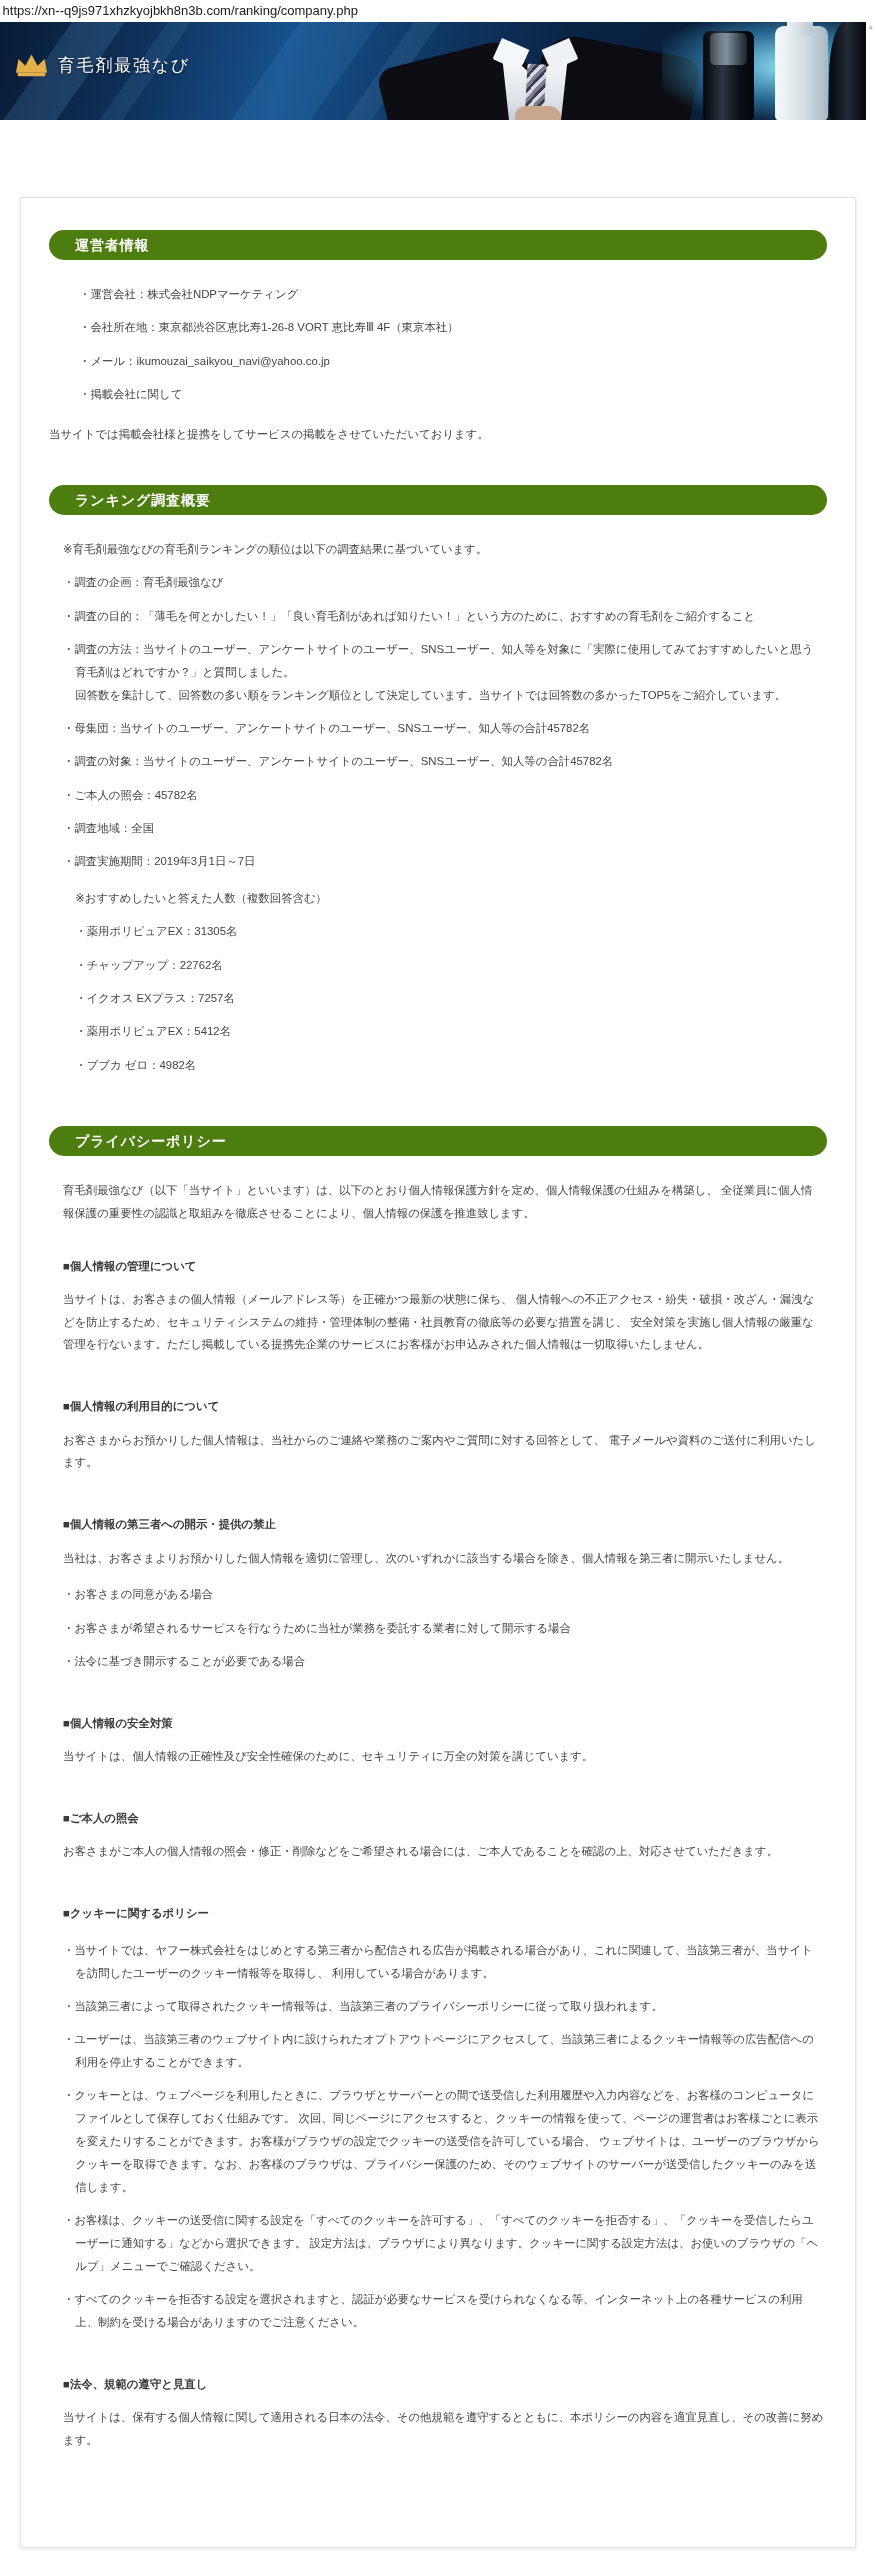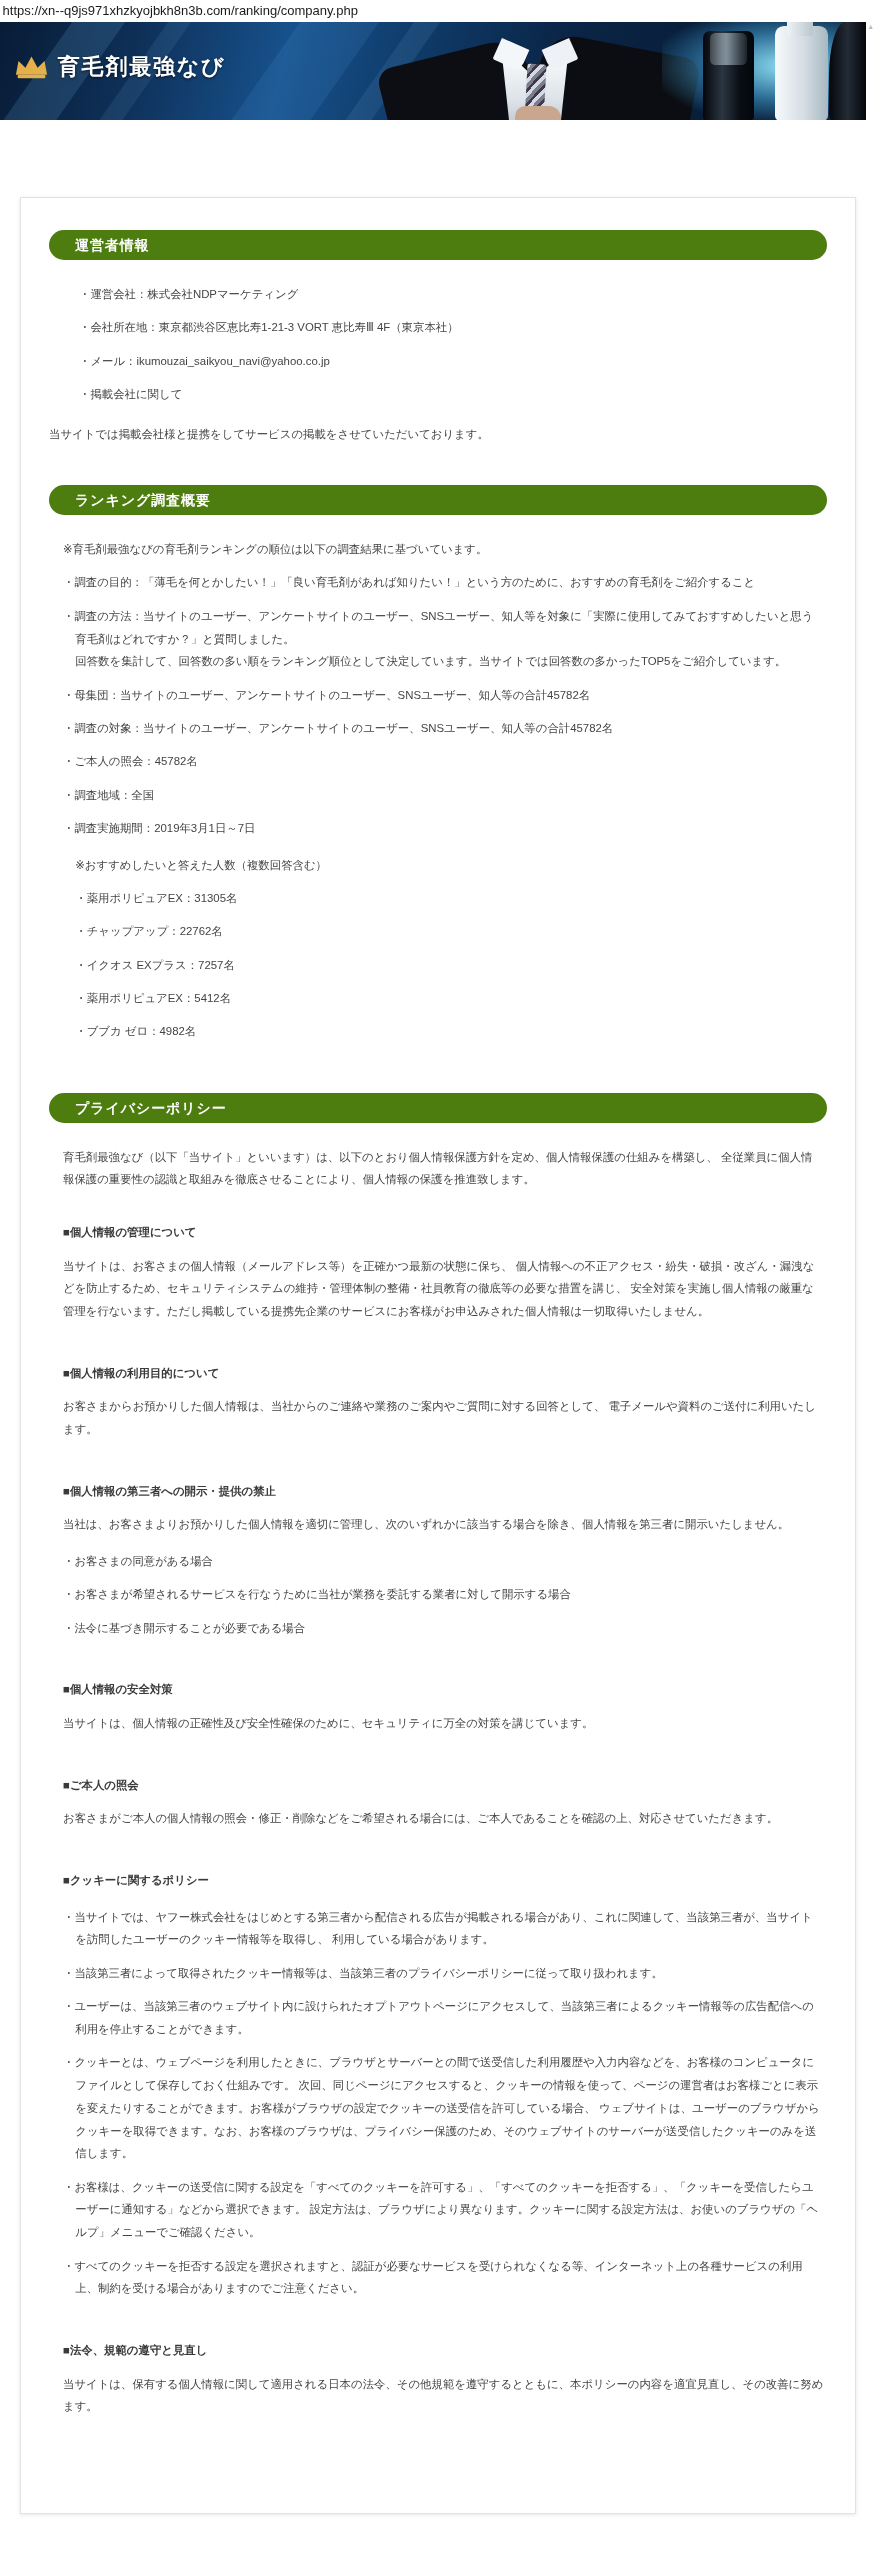--- a/index.html
+++ b/index.html
@@ -62,21 +62,21 @@
   .bottle-white { position:absolute; left:775px; top:3.5px; width:53px; height:95px; border-radius:8.8px 8.8px 5.3px 5.3px;
           background:linear-gradient(90deg,#f6fafc,#d4dde3 55%,#a7b7c1); }
   .bottle-white-cap { position:absolute; left:787px; top:-5.3px; width:26px; height:19px; border-radius:3.5px;
           background:linear-gradient(90deg,#eef3f6,#b9c6cd); }
   .bottle-edge { position:absolute; left:829px; top:0; width:37px; height:98px;
           background:linear-gradient(90deg,#05080c,#232b36 50%,#04070b); border-radius:45% 0 0 8% / 55% 0 0 8%; }
   
   .brand { position:absolute; left:14px; top:30px; display:flex; align-items:center; cursor:pointer; }
   .crown { width:35px; height:26px; margin-right:8.8px; }
   .site-title {
-    color:#fff; font-size:22px; font-weight:bold; letter-spacing:1.8px;
+    color:#fff; font-size:17px; font-weight:normal; letter-spacing:1.8px;
     text-shadow:0 0.9px 2.6px rgba(0,0,0,.65);
   }
   
   .card {
     width: 836px;
     margin: 77px auto 0 auto;
     background: #fff;
     border: 0.9px solid #e2e2e2;
     box-shadow: 0 0.9px 4.4px rgba(0,0,0,.10);
     padding: 32px 28px 51px 28px;
@@ -153,31 +153,32 @@
       <span class="site-title">育毛剤最強なび</span>
     </div>
   </header>
 
   <main class="card">
 
     <section>
       <h2 class="bar">運営者情報</h2>
       <div class="sec-body indent-more">
         <p class="b-item">・運営会社：株式会社NDPマーケティング</p>
-        <p class="b-item">・会社所在地：東京都渋谷区恵比寿1-21-3 VORT 恵比寿Ⅲ 4F（東京本社）</p>
+        <p class="b-item">・会社所在地：東京都渋谷区恵比寿1-26-8 VORT 恵比寿Ⅲ 4F（東京本社）</p>
         <p class="b-item">・メール：ikumouzai_saikyou_navi@yahoo.co.jp</p>
         <p class="b-item">・掲載会社に関して</p>
         <p class="plain" style="margin-left:-30px;">当サイトでは掲載会社様と提携をしてサービスの掲載をさせていただいております。</p>
       </div>
     </section>
 
     <section>
       <h2 class="bar">ランキング調査概要</h2>
       <div class="sec-body">
         <p class="b-item">※育毛剤最強なびの育毛剤ランキングの順位は以下の調査結果に基づいています。</p>
+        <p class="b-item">・調査の企画：育毛剤最強なび</p>
         <p class="b-item">・調査の目的：「薄毛を何とかしたい！」「良い育毛剤があれば知りたい！」という方のために、おすすめの育毛剤をご紹介すること</p>
         <p class="b-item">・調査の方法：当サイトのユーザー、アンケートサイトのユーザー、SNSユーザー、知人等を対象に「実際に使用してみておすすめしたいと思う育毛剤はどれですか？」と質問しました。
 回答数を集計して、回答数の多い順をランキング順位として決定しています。当サイトでは回答数の多かったTOP5をご紹介しています。</p>
         <p class="b-item">・母集団：当サイトのユーザー、アンケートサイトのユーザー、SNSユーザー、知人等の合計45782名</p>
         <p class="b-item">・調査の対象：当サイトのユーザー、アンケートサイトのユーザー、SNSユーザー、知人等の合計45782名</p>
         <p class="b-item">・ご本人の照会：45782名</p>
         <p class="b-item">・調査地域：全国</p>
         <p class="b-item">・調査実施期間：2019年3月1日～7日</p>
         <div class="indent-some">
           <p class="sub-note">※おすすめしたいと答えた人数（複数回答含む）</p>

